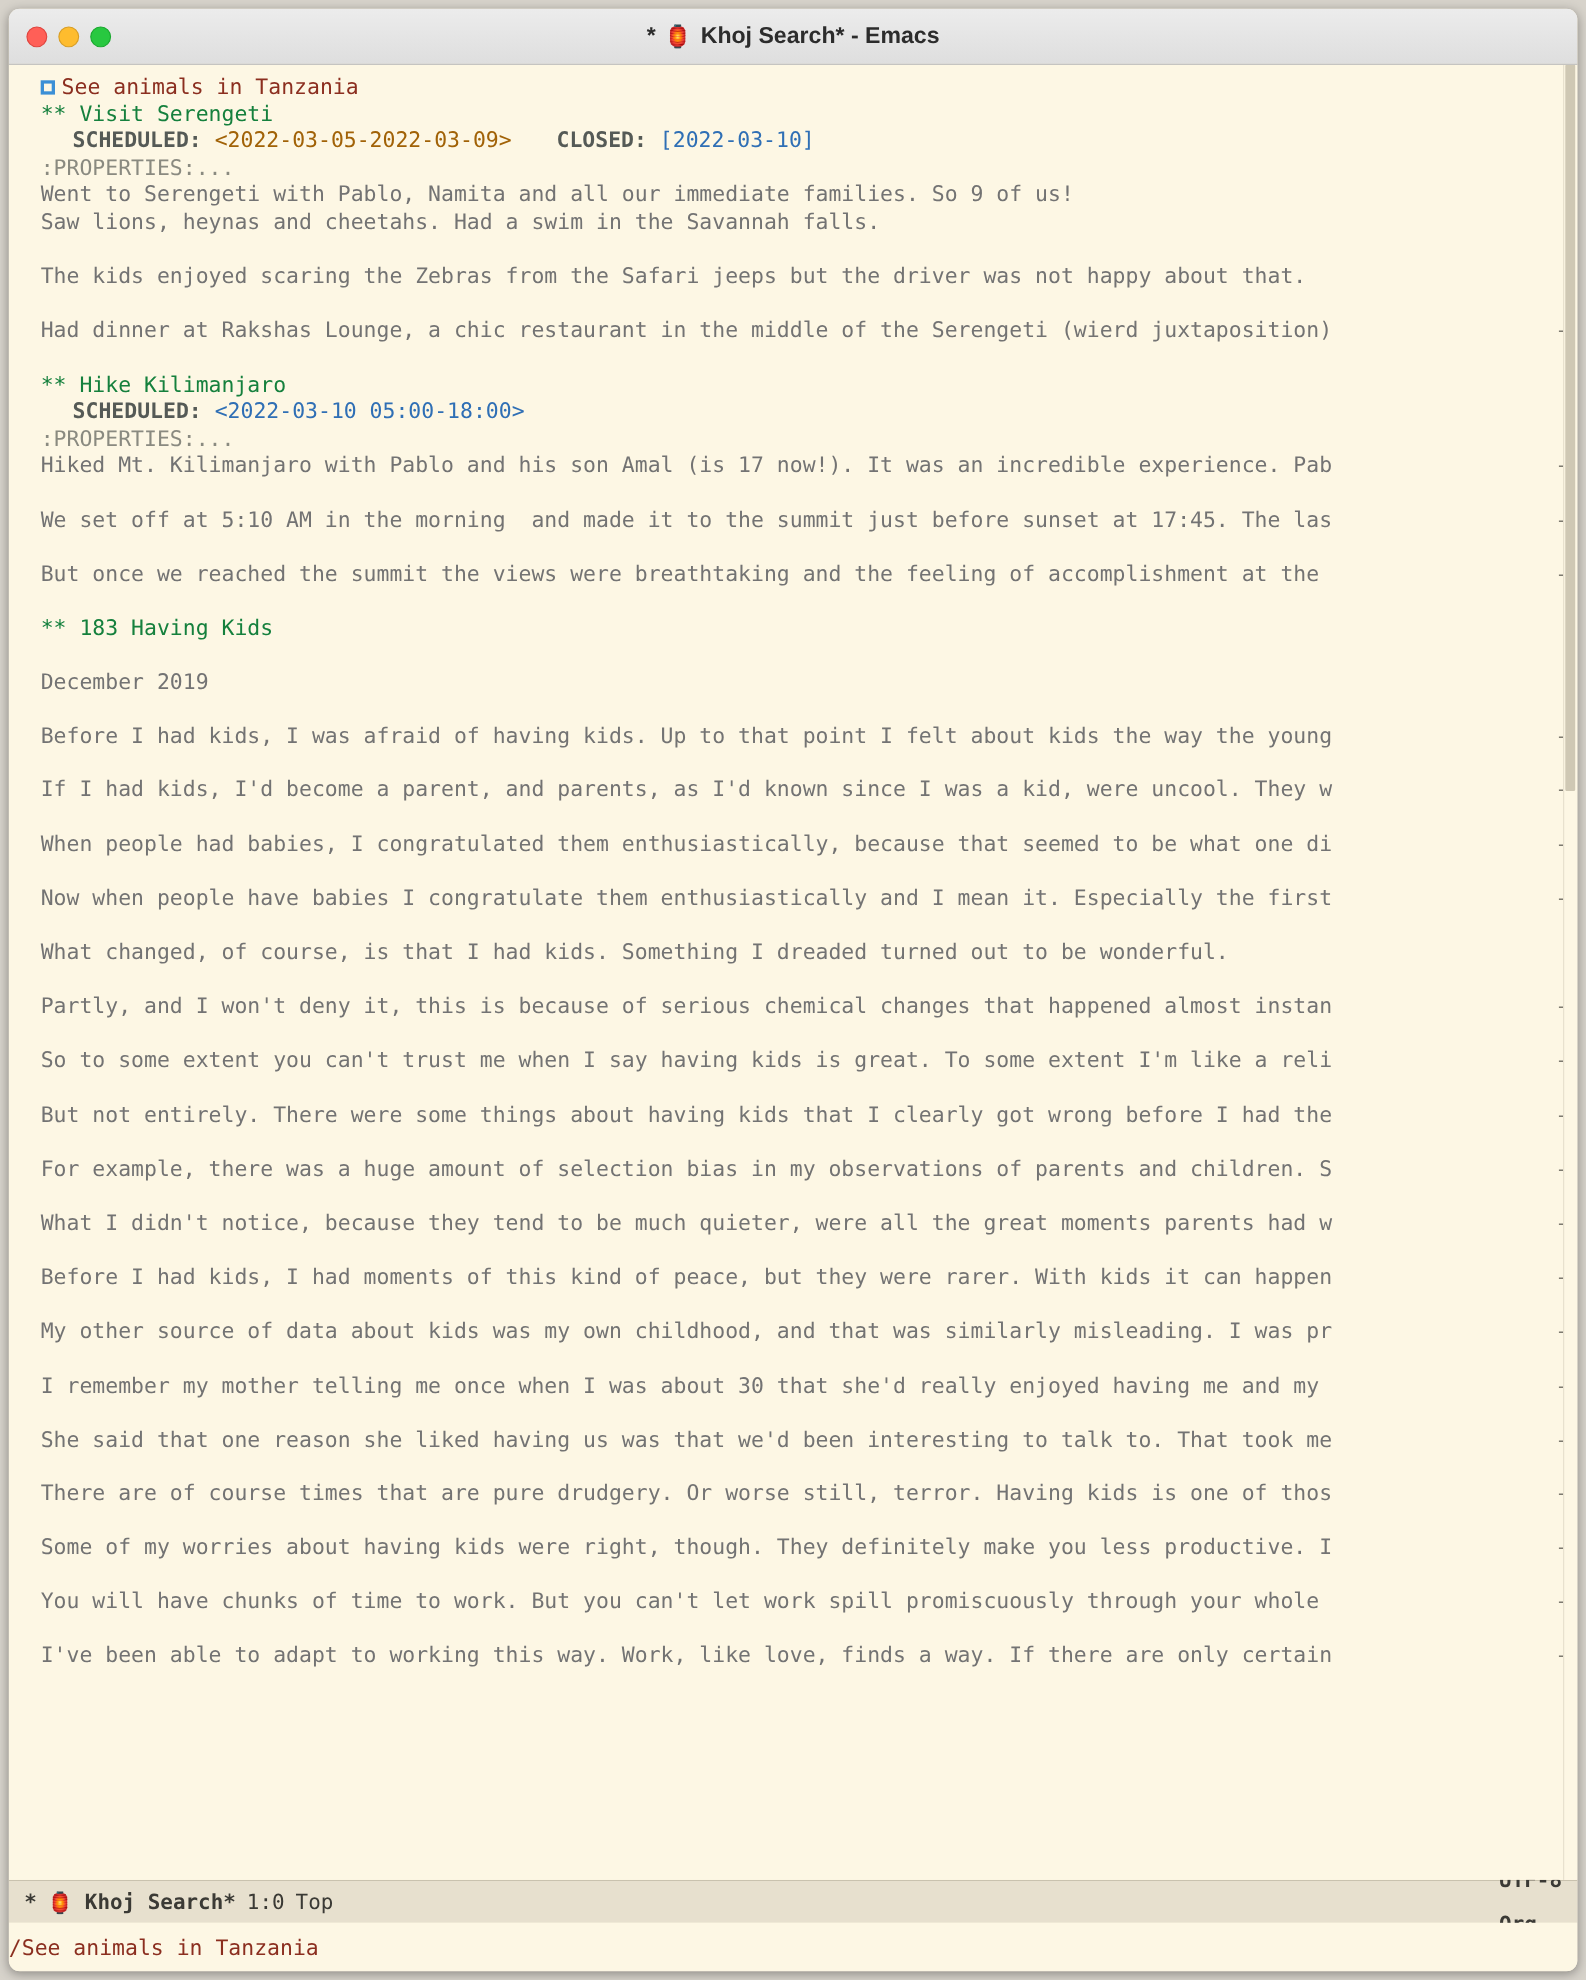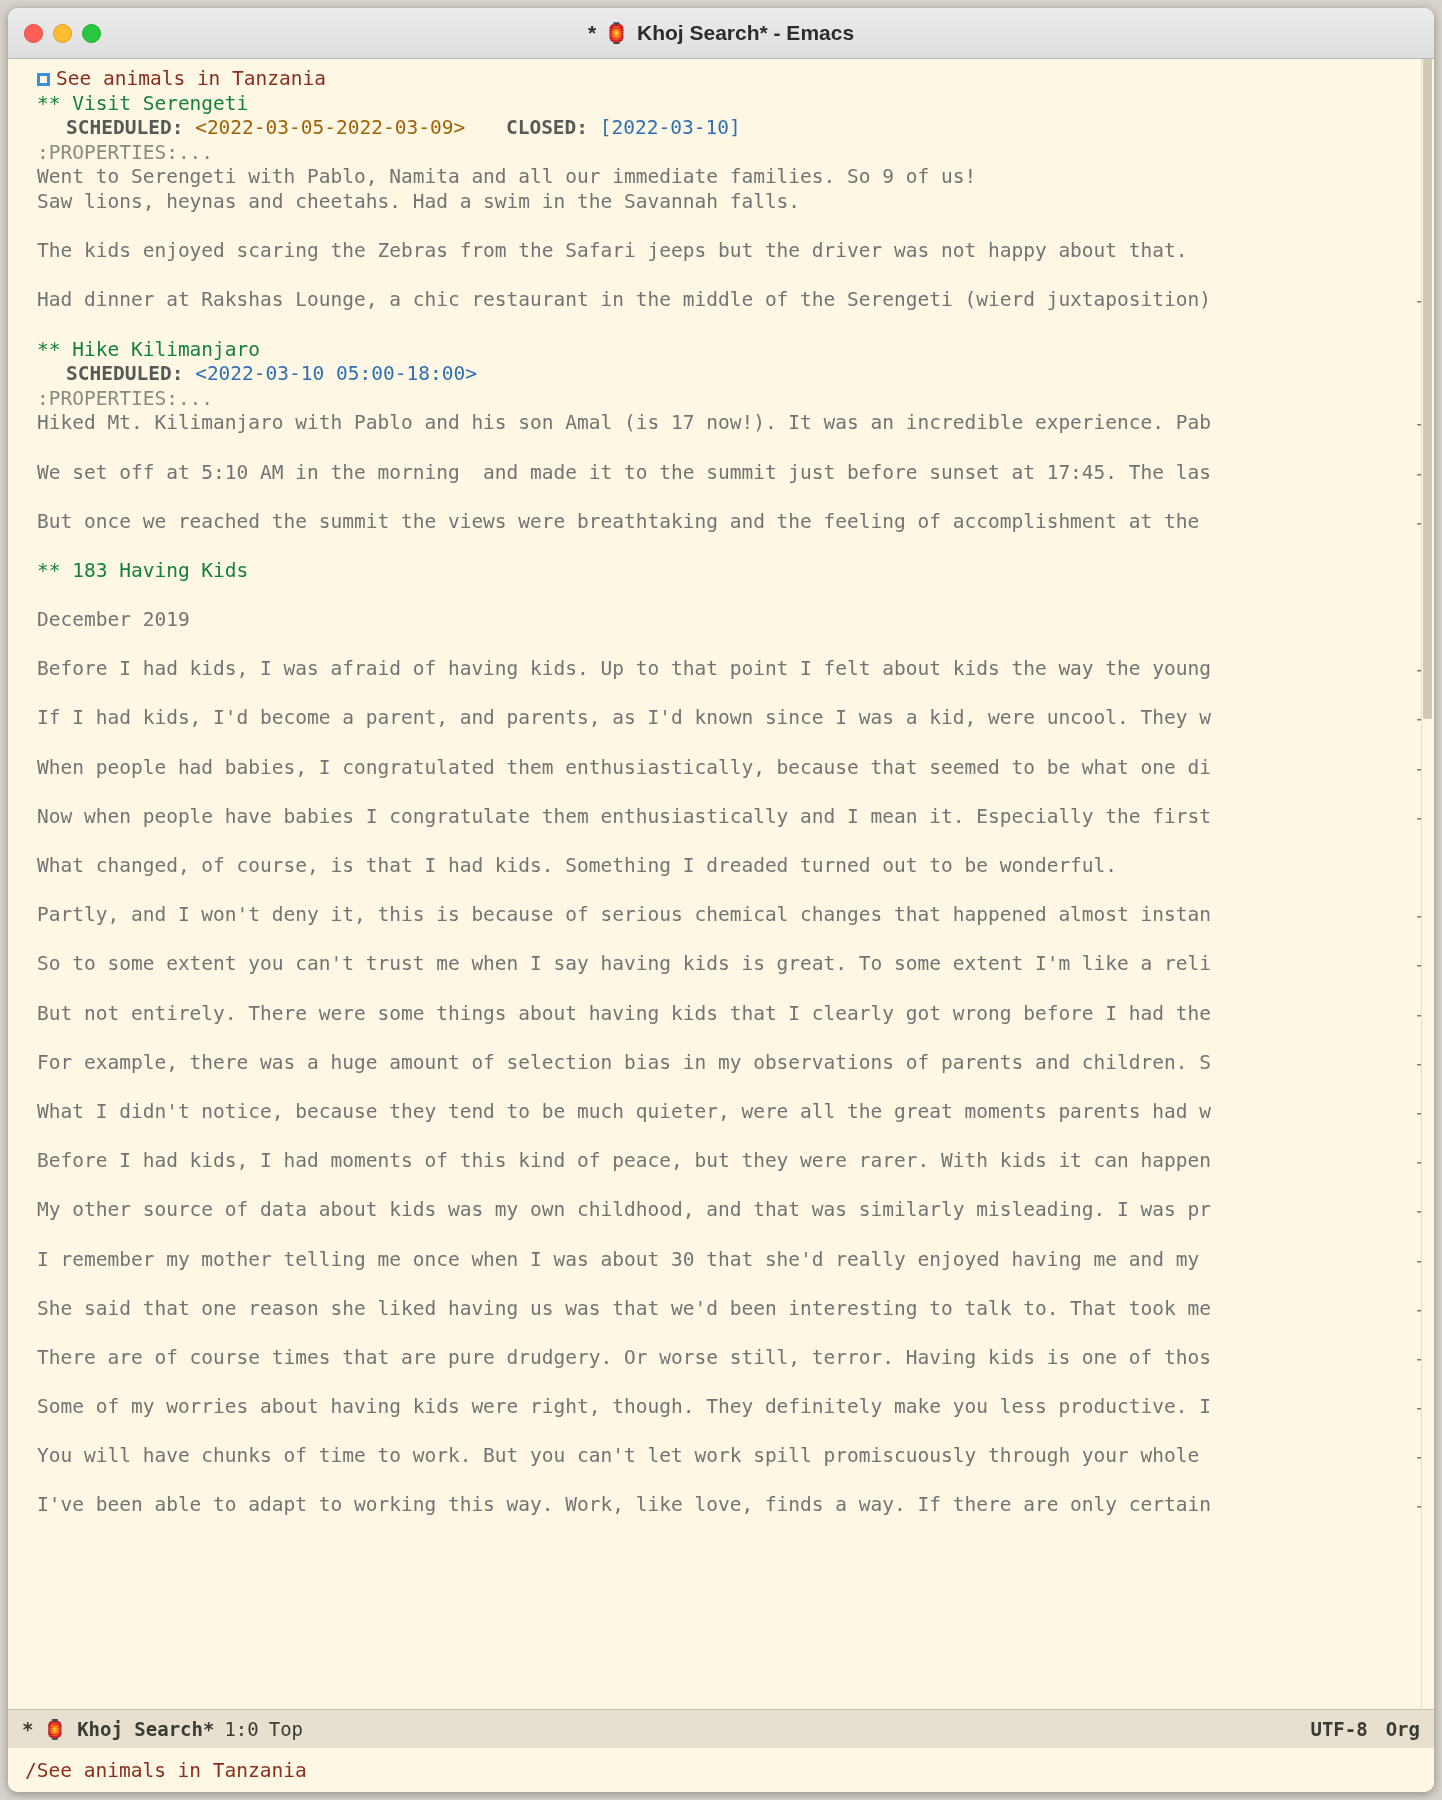--- a/index.html
+++ b/index.html
@@ -148,31 +148,31 @@
     display: flex;
     align-items: center;
     gap: 10px;
     flex: 1 1 auto;
   }
   .modeline .buf-name { font-weight: bold; }
   .modeline .right {
     display: flex;
     gap: 18px;
     font-weight: bold;
+    flex-direction: column;
   }
   .ml-prefix { color: #3b3a35; font-weight: bold; }
 
   
   .minibuffer {
     flex: 0 0 auto;
     height: 44px;
     background: #fdf7e4;
     display: flex;
     align-items: center;
-    padding-left: 17px;
     font-size: 19.5px;
     color: #8b2e1f;
   }
 </style>
 </head>
 <body>
 
 <div class="window">
 
   <div class="titlebar">

